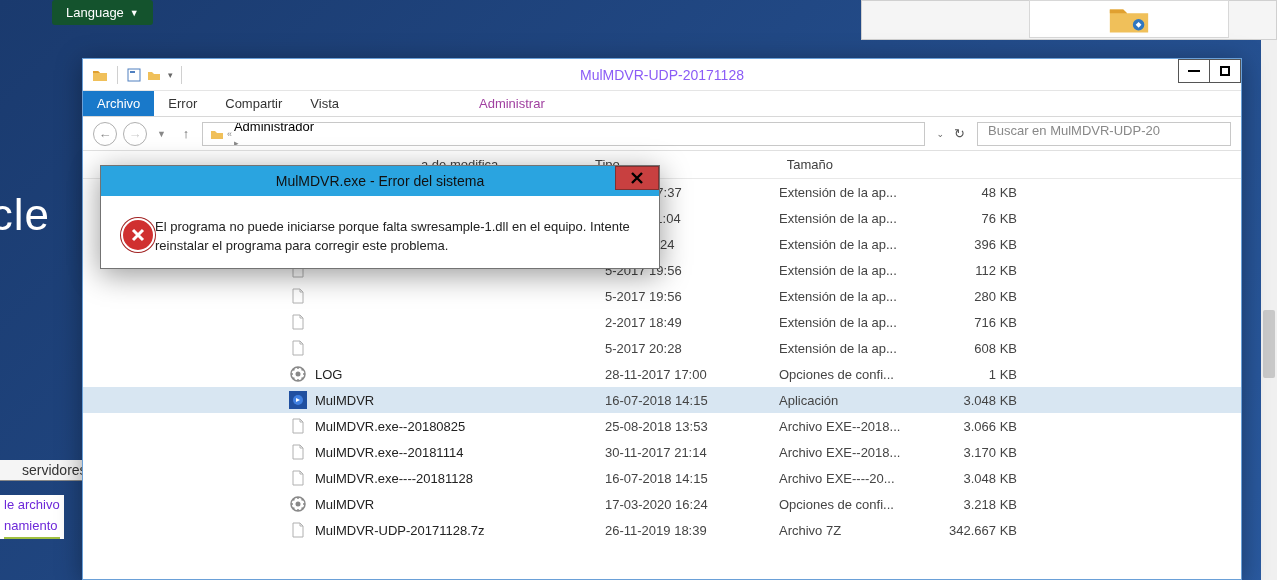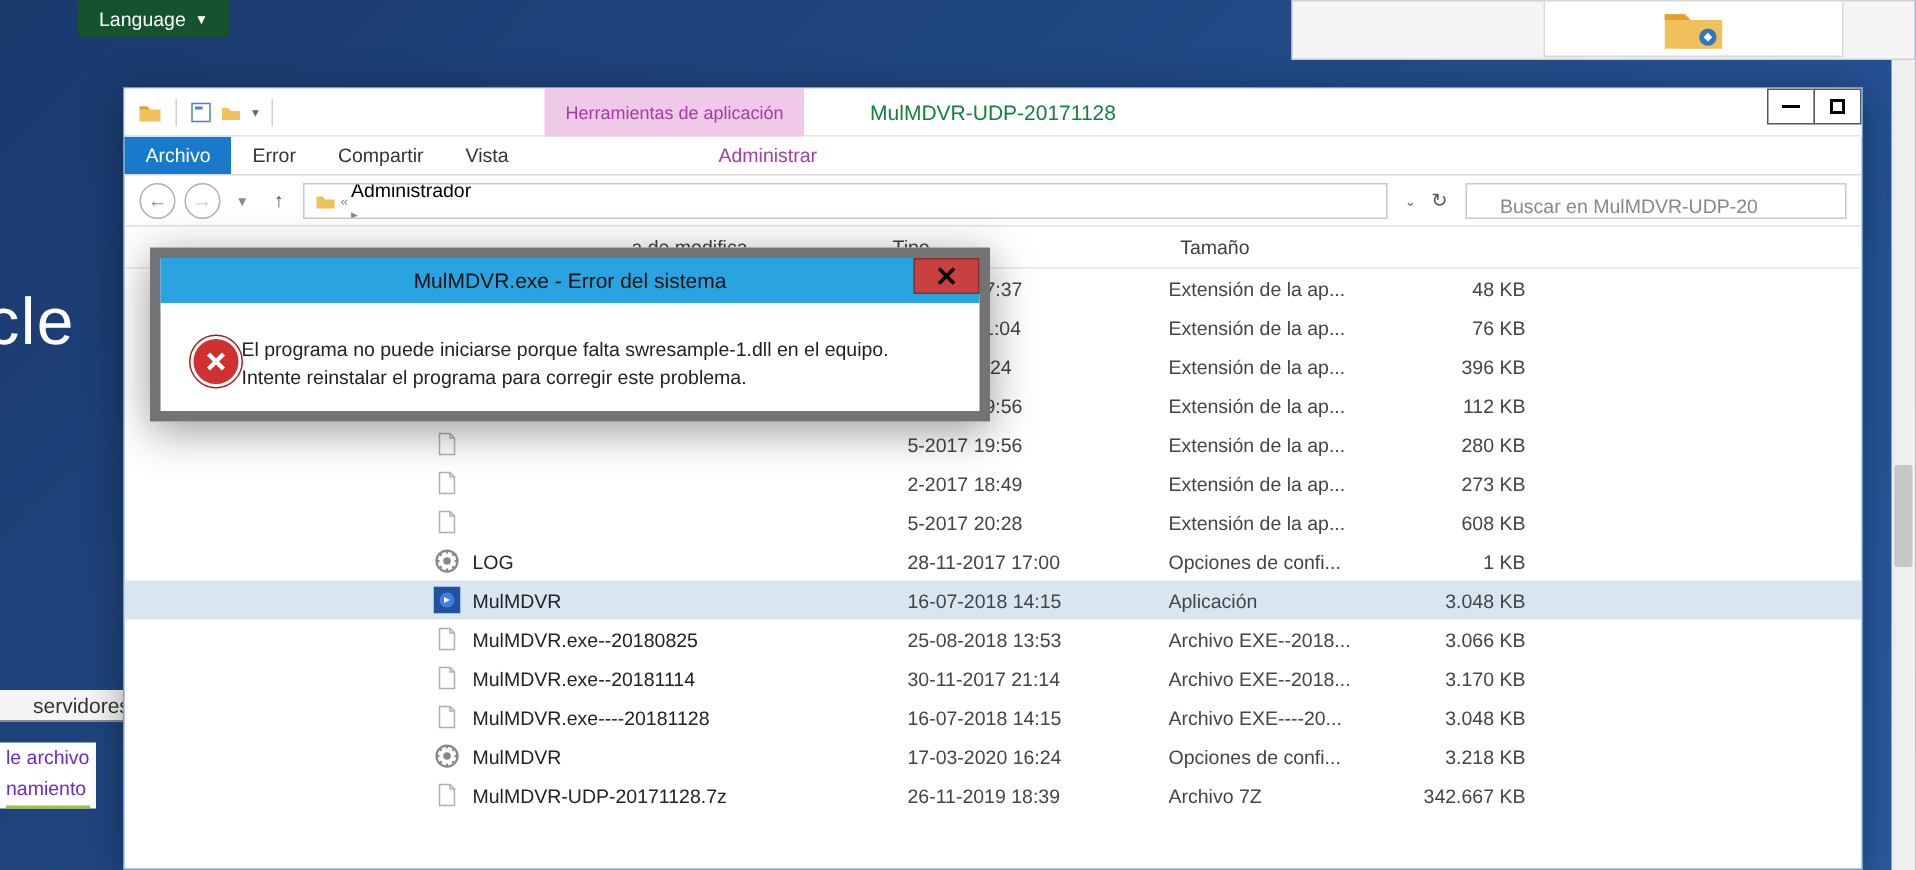--- a/index.html
+++ b/index.html
@@ -14,40 +14,40 @@
 .folder-thumb svg{width:46px;height:36px}
 .scroll-r{position:absolute;right:0;top:40px;width:16px;height:540px;background:#f0f0f0}
 .scroll-r .thumb{position:absolute;left:2px;top:270px;width:12px;height:68px;background:#c8c8c8;border-radius:2px}
 
 
 .explorer{position:absolute;left:82px;top:58px;width:1160px;height:522px;background:#fff;border:1px solid #6aa0d8;box-shadow:0 4px 24px rgba(0,0,0,.35)}
 .titlebar{height:32px;background:#fff;display:flex;align-items:center;position:relative;border-bottom:1px solid #e5e5e5}
 .qat{display:flex;align-items:center;gap:4px;padding:0 8px}
 .qat .sep{width:1px;height:18px;background:#d0d0d0;margin:0 4px}
 .app-tools-tab{position:absolute;left:280px;top:0;height:32px;background:#f0c8e8;color:#a040a0;padding:0 14px;display:flex;align-items:center;font-size:12px}
-.win-title{position:absolute;left:50%;transform:translateX(-50%);font-size:14px;color:#15803d}
+.win-title{position:absolute;left:50%;transform:translateX(-50%);font-size:14px;color:#8b5cf6}
 .win-btns{position:absolute;right:0;top:0;display:flex;height:24px}
 .win-btns div{width:32px;height:24px;border:1px solid #555;background:#fff;display:flex;align-items:center;justify-content:center;margin-left:-1px;cursor:pointer}
 .win-btns .sq{width:10px;height:10px;border:2px solid #000}
 .win-btns .min{width:12px;height:2px;background:#000}
 
 .ribbon-tabs{height:26px;display:flex;align-items:stretch;border-bottom:1px solid #d8d8d8}
 .ribbon-tabs .tab{padding:12px 14px;display:flex;align-items:center;color:#333;cursor:pointer}
 .ribbon-tabs .tab.file{background:#1979ca;color:#fff}
 .ribbon-tabs .tab.manage{margin-left:112px;color:#a040a0}
 
 .navbar{height:34px;display:flex;align-items:center;padding:0 10px;gap:6px;border-bottom:1px solid #e0e0e0}
 .nav-circle{width:24px;height:24px;border:1px solid #b0b0b0;border-radius:50%;display:flex;align-items:center;justify-content:center;color:#888;cursor:pointer}
 .nav-up{width:20px;color:#555;text-align:center;cursor:pointer}
 .nav-drop{color:#888;font-size:9px;padding:0 4px}
 .breadcrumb{flex:1;height:24px;border:1px solid #c8c8c8;background:#fff;display:flex;align-items:center;padding:0 6px;gap:2px;overflow:hidden}
 .breadcrumb .crumb{display:flex;align-items:center;gap:4px;white-space:nowrap;cursor:pointer}
 .breadcrumb .sep{color:#888;font-size:9px}
 .bc-end{display:flex;align-items:center;gap:10px;padding:0 6px;color:#555}
-.search{width:254px;height:24px;border:1px solid #c8c8c8;padding:0 22px;color:#888;display:flex;align-items:flex-end}
+.search{width:254px;height:24px;border:1px solid #c8c8c8;padding:0 10px;color:#888;display:flex;align-items:flex-start}
 
 .content{display:flex;height:calc(100% - 92px)}
 .files{flex:1;overflow:hidden}
 .cols{height:28px;display:flex;align-items:center;border-bottom:1px solid #e8e8e8;color:#404040;font-size:12px}
 .col-n{width:338px;padding-left:230px}
 .col-d{width:174px}
 .col-t{width:158px}
 .col-s{width:96px;text-align:right;padding-right:16px}
 .rows{}
 .row{height:26px;display:flex;align-items:center;font-size:13px;color:#222;cursor:pointer}
@@ -55,21 +55,21 @@
 .cell-d{width:174px;color:#444}
 .cell-t{width:158px;color:#444;white-space:nowrap;overflow:hidden;text-overflow:ellipsis}
 .cell-s{width:96px;text-align:right;padding-right:16px;color:#444}
 
 
 .row{padding-left:206px}
 .row .file-ico{width:18px;height:18px;margin-right:8px;display:inline-flex;align-items:center;justify-content:center;flex:0 0 18px}
 .row .nm2{width:290px;white-space:nowrap;overflow:hidden}
 
 
-.dialog{position:absolute;left:100px;top:165px;width:560px;background:#fff;border:7px solid #737373;box-shadow:0 6px 28px rgba(0,0,0,.4)}
+.dialog{position:absolute;left:100px;top:165px;width:560px;background:#fff;border:1px solid #737373;box-shadow:0 6px 28px rgba(0,0,0,.4)}
 .dlg-title{height:30px;background:#2aa4e0;display:flex;align-items:center;justify-content:center;position:relative}
 .dlg-title span{color:#111;font-size:14px}
 .dlg-close{position:absolute;right:0;top:0;width:44px;height:24px;background:#c84040;border:1px solid #803030;display:flex;align-items:center;justify-content:center;cursor:pointer}
 .dlg-body{padding:22px 20px 12px 20px;display:flex;}
 .err-ico{width:34px;height:34px;border-radius:50%;background:#d03030;border:2px solid #fff;box-shadow:0 0 0 1px #a02020;display:flex;align-items:center;justify-content:center;flex:0 0 34px}
 .dlg-msg{color:#222;line-height:1.45;font-size:13px}
 .dlg-btns{display:flex;justify-content:flex-end;padding:8px 16px 16px}
 .dlg-btns button{padding:4px 22px;background:linear-gradient(#fdfdfd,#e8e8e8);border:1px solid #888;cursor:pointer;font-size:13px}
 
 svg{display:block}
@@ -118,21 +118,20 @@
           </svg>
         </span>
       <span>
           <svg width="16" height="16" viewBox="0 0 16 16">
             <path d="M2 5h4l2 2h6v6H2z" fill="#f0c05a"></path>
           </svg>
         </span>
       <span class="chev" style="margin-left:2px">▾</span>
       <span class="sep"></span>
     </div>
-    <div class="app-tools-tab">Herramientas de aplicación</div>
     <div class="win-title">MulMDVR-UDP-20171128</div>
     <div class="win-btns">
       <div>
           <span class="min"></span>
         </div>
       <div>
           <span class="sq"></span>
         </div>
     </div>
   </div>
@@ -240,21 +239,21 @@
           <div class="row">
             <span class="file-ico">
               <svg width="18" height="18" viewBox="0 0 18 18">
                 <path d="M4 2h7l3 3v11H4z" fill="#fff" stroke="#b0b0b0"></path>
                 <path d="M11 2v3h3" fill="none" stroke="#b0b0b0"></path>
               </svg>
             </span>
             <span class="nm2"></span>
             <span class="cell-d">2-2017 18:49</span>
             <span class="cell-t">Extensión de la ap...</span>
-            <span class="cell-s">273 KB</span>
+            <span class="cell-s">716 KB</span>
           </div>
           <div class="row">
             <span class="file-ico">
               <svg width="18" height="18" viewBox="0 0 18 18">
                 <path d="M4 2h7l3 3v11H4z" fill="#fff" stroke="#b0b0b0"></path>
                 <path d="M11 2v3h3" fill="none" stroke="#b0b0b0"></path>
               </svg>
             </span>
             <span class="nm2"></span>
             <span class="cell-d">5-2017 20:28</span>

